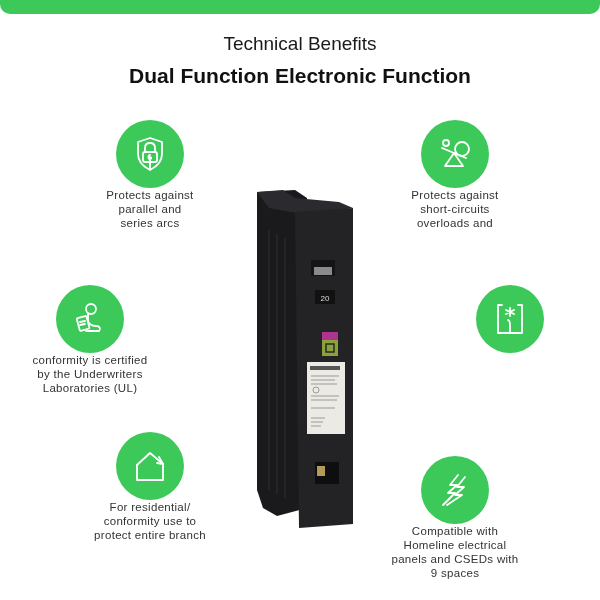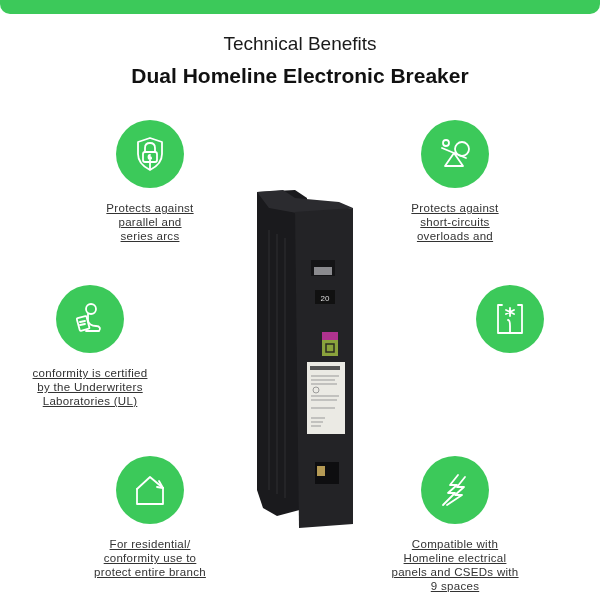--- a/index.html
+++ b/index.html
@@ -4,29 +4,29 @@
 <style>
   html, body { margin:0; padding:0; }
   body { width:600px; height:600px; background:#ffffff; position:relative; overflow:hidden; font-family:"Liberation Sans", sans-serif; color:#222; }
   .topbar { position:absolute; left:0; top:0; width:600px; height:14px; background:#3cc95a; border-radius:0 0 10px 10px; }
   .title { position:absolute; left:0; width:600px; text-align:center; }
   .t1 { top:33px; font-size:19px; font-weight:400; color:#1a1a1a; }
   .t2 { top:64px; font-size:21px; font-weight:700; color:#111; }
   .feat { position:absolute; width:180px; text-align:center; }
   .circle { width:68px; height:68px; border-radius:50%; background:#3cc95a; margin:0 auto; display:flex; align-items:center; justify-content:center; }
   .circle svg { width:42px; height:42px; }
-  .ftext { font-size:11.5px; line-height:14px; color:#333; margin-top:13px; letter-spacing:0.3px;text-decoration:underline; }
+  .ftext { font-size:11.5px; line-height:14px; color:#333; letter-spacing:0.3px; }
   .breaker { position:absolute; left:255px; top:190px; width:100px; height:340px; }
 </style>
 </head>
 <body>
 
 <div class="topbar"></div>
 <div class="title t1">Technical Benefits</div>
-<div class="title t2">Dual Homeline Electronic Breaker</div>
+<div class="title t2">Dual Function Electronic Function</div>
 
 <div class="feat" style="left:60px; top:120px;">
   <div class="circle">
     <svg viewBox="0 0 42 42" fill="none" stroke="#fff" stroke-width="1.8" stroke-linecap="round" stroke-linejoin="round">
       <path d="M21 5 L33 9 L33 21 C33 29 27 34 21 37 C15 34 9 29 9 21 L9 9 Z"></path>
       <path d="M16 19 L16 15 C16 12 18 10 21 10 C24 10 26 12 26 15 L26 19"></path>
       <rect x="14" y="19" width="14" height="10" rx="2"></rect>
       <path d="M21 22 C19 22 19 26 21 26 C23 26 22 24 21 24 L21 36"></path>
     </svg>
   </div>
@@ -72,21 +72,21 @@
 <div class="feat" style="left:420px; top:285px; width:180px;">
   <div class="circle">
     <svg viewBox="0 0 42 42" fill="none" stroke="#fff" stroke-width="1.8" stroke-linecap="round" stroke-linejoin="round">
       <path d="M13 7 L9 7 L9 35 L33 35 L33 7 L29 7"></path>
       <path d="M21 10 L21 18 M17 12 L25 16 M25 12 L17 16"></path>
       <path d="M19 22 C21 22 21 25 21 28 L21 35"></path>
     </svg>
   </div>
 </div>
 
-<div class="feat" style="left:60px; top:456px;">
+<div class="feat" style="left:60px; top:432px;">
   <div class="circle">
     <svg viewBox="0 0 42 42" fill="none" stroke="#fff" stroke-width="1.8" stroke-linecap="round" stroke-linejoin="round">
       <path d="M8 20 L8 35 L34 35 L34 19"></path>
       <path d="M8 20 L21 8 L34 19"></path>
       <path d="M30 12 L34 19 L28 18"></path>
     </svg>
   </div>
   <div class="ftext">
     <div>For residential/</div>
     <div>conformity use to</div>

